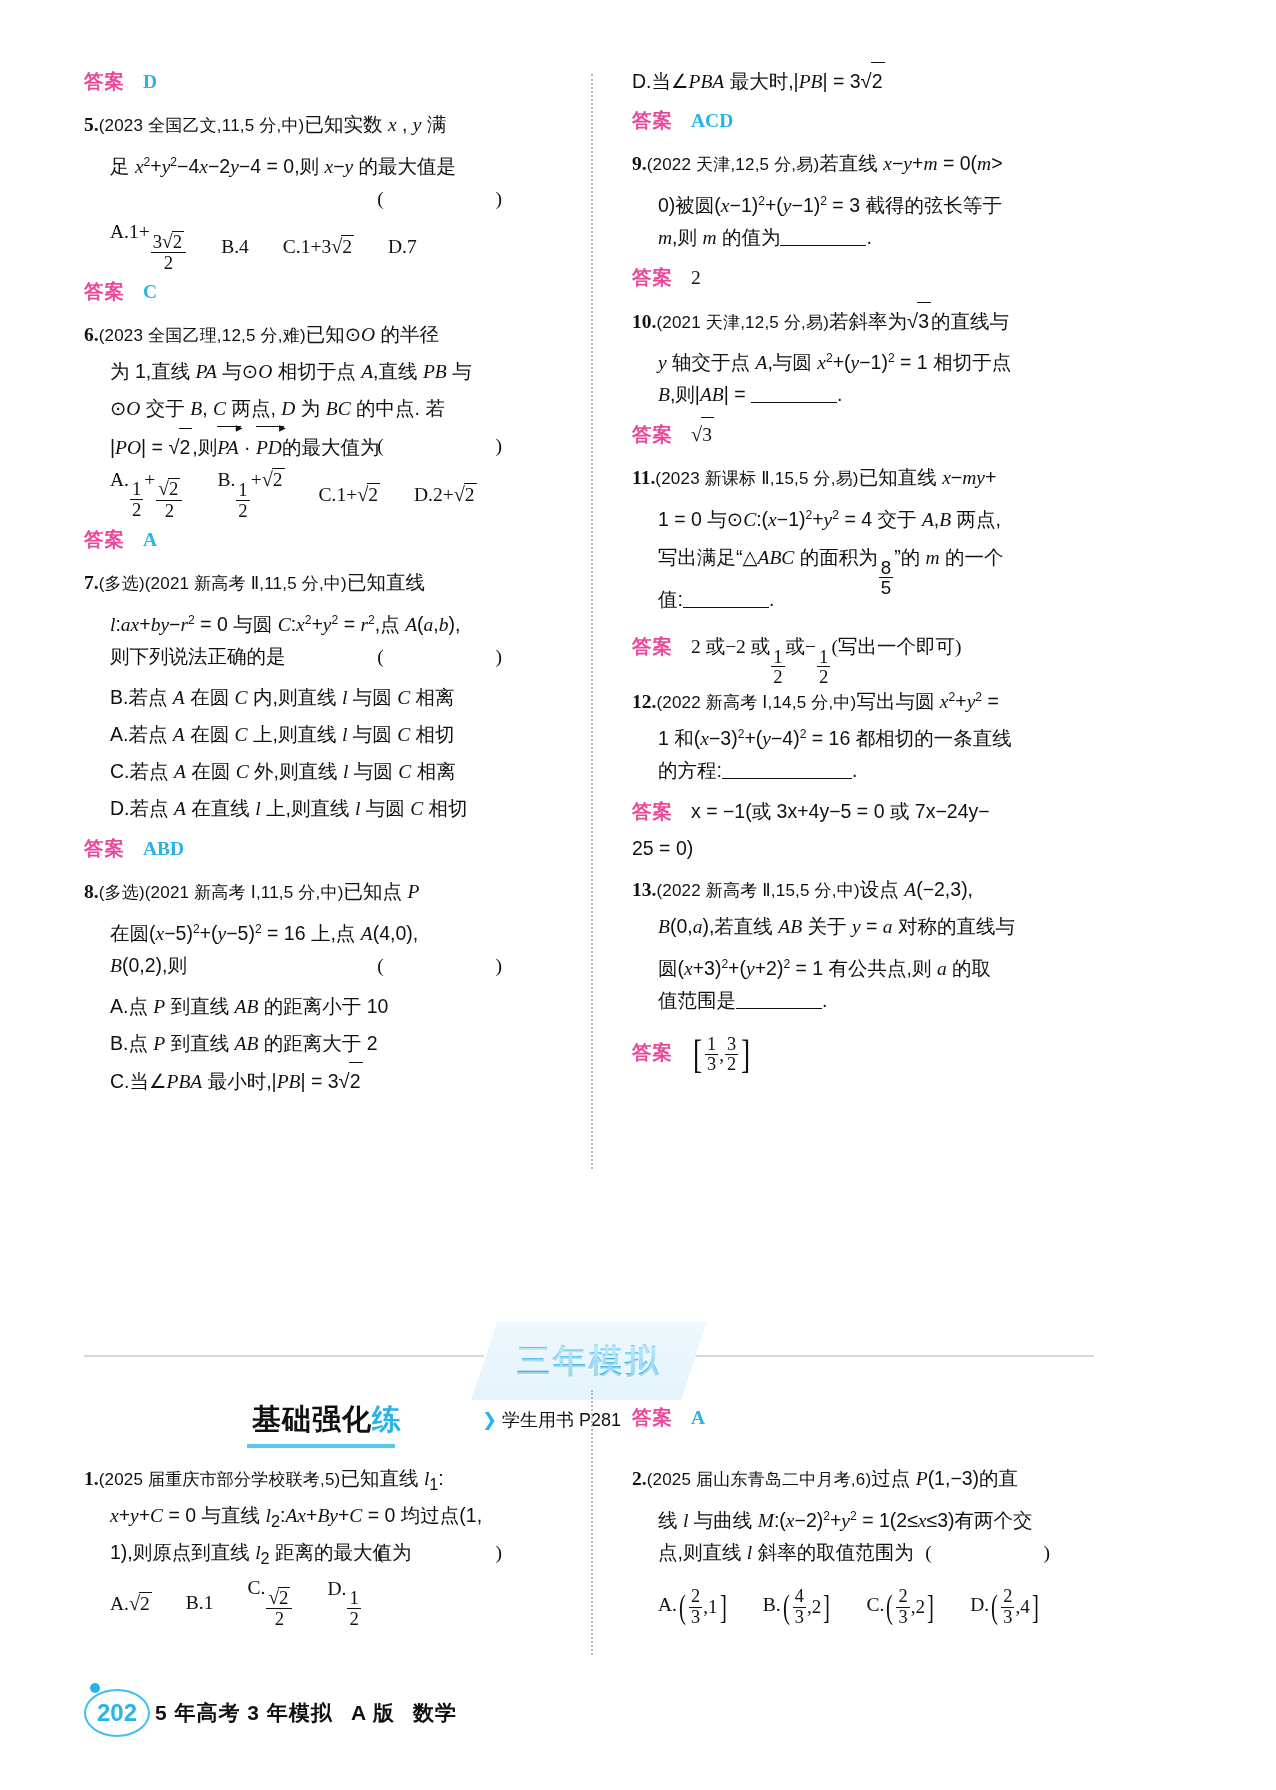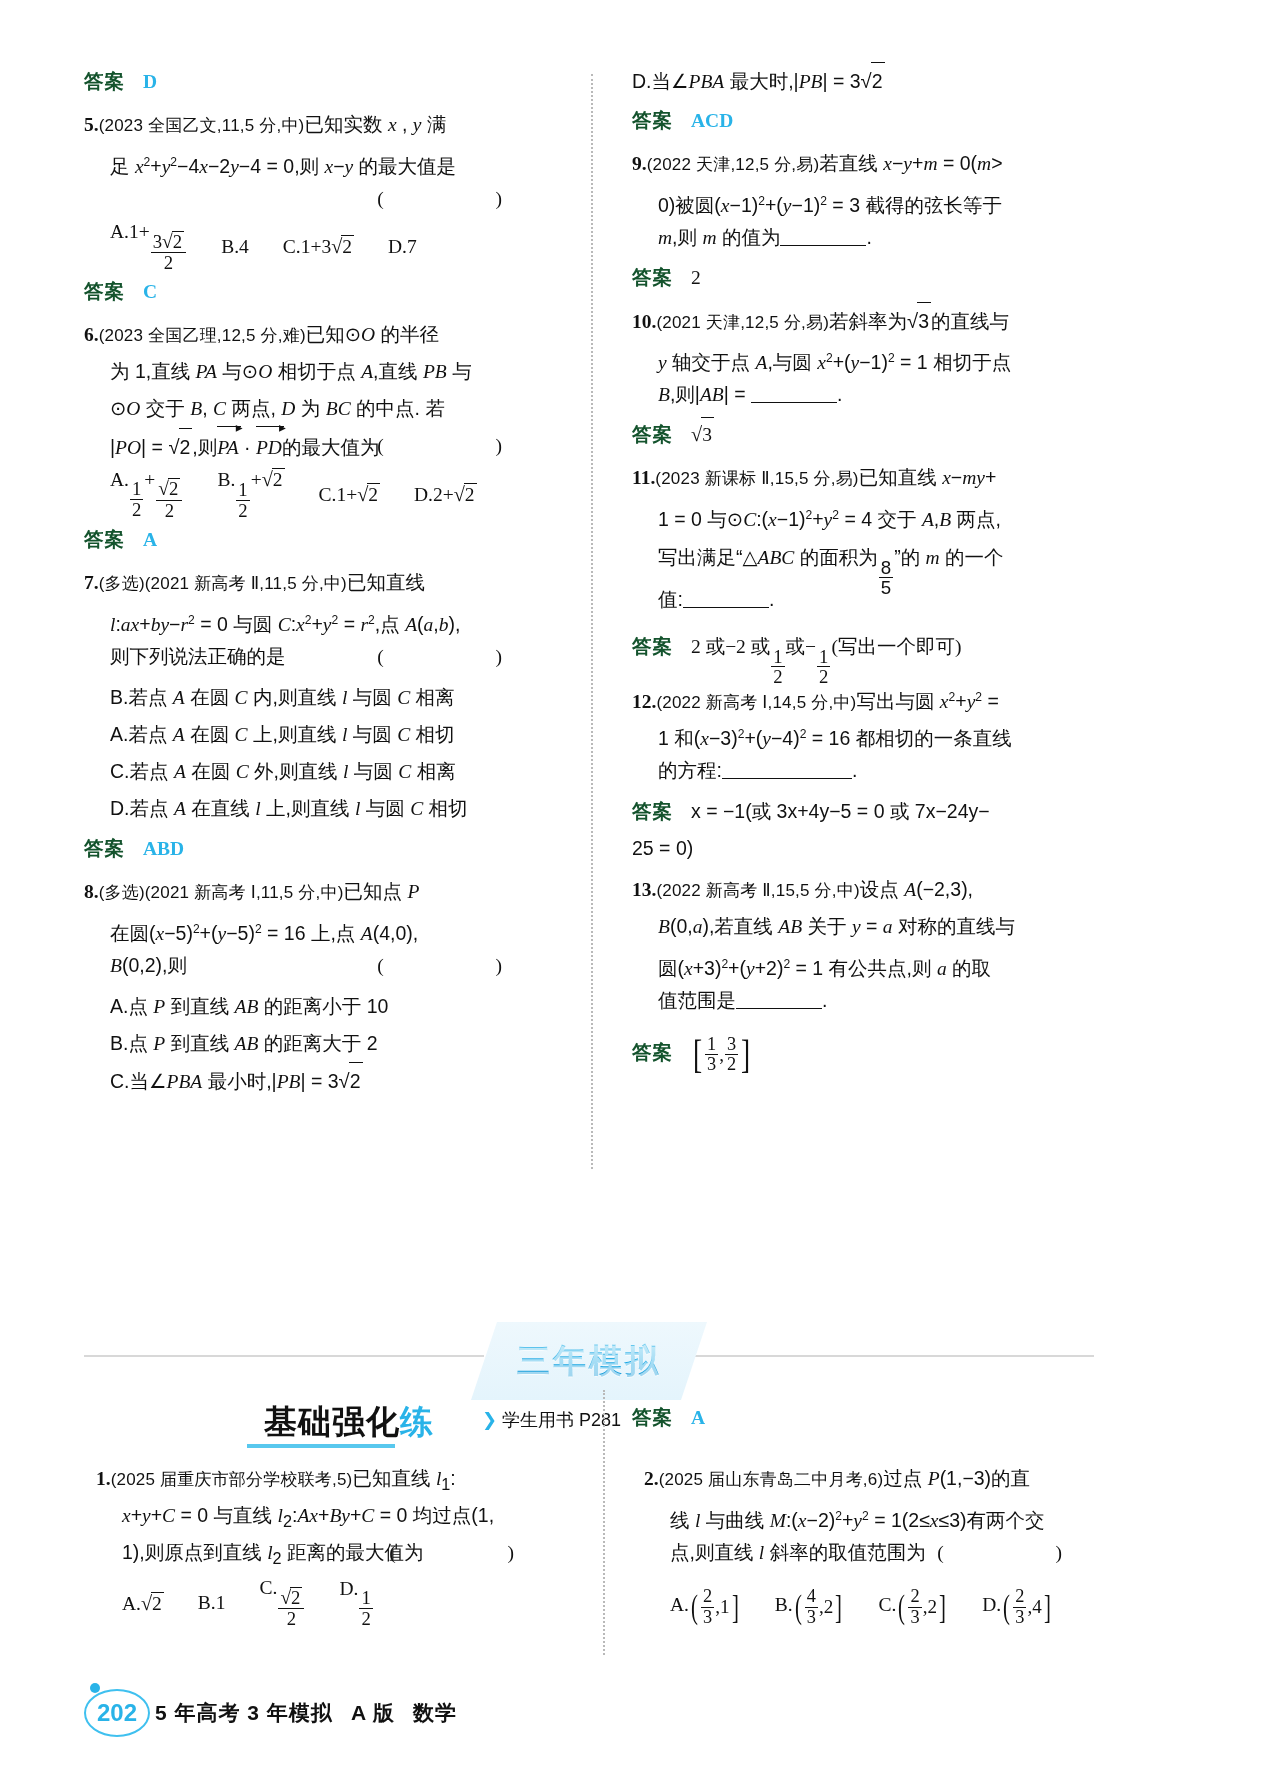--- a/index.html
+++ b/index.html
@@ -84,21 +84,21 @@
   .ans {
     margin: 2px 0 8px 0;
     height: 34px;
     line-height: 34px;
     font-size: 19.5px;
     white-space: nowrap;
   }
   .ans-label {
     font-family: "Liberation Sans", "DejaVu Sans", sans-serif;
     font-weight: bold;
-    color: #14532d;
+    color: #ec4899;
     letter-spacing: 1px;
     margin-right: 18px;
   }
   .ans-val {
     font-weight: bold;
     color: #29b3e8;
     font-family: "Liberation Serif", serif;
   }
   .ans-val.black { color: #111; font-weight: normal; }
 
@@ -232,25 +232,25 @@
   
   .sec-head {
     position: absolute;
     left: 84px;
     top: 1400px;
     width: 1010px;
     height: 52px;
   }
   .sec-title {
     position: absolute;
-    left: 180px;
+    left: 168px;
     top: 0;
     font-family: "Liberation Sans", "DejaVu Sans", sans-serif;
     font-weight: bold;
-    font-size: 33px;
+    font-size: 29px;
     letter-spacing: 1px;
     color: #111;
   }
   .sec-title .accent { color: #29b3e8; }
   .sec-underline {
     position: absolute;
     left: 163px;
     top: 44px;
     width: 148px;
     height: 4px;
@@ -271,21 +271,21 @@
     position: absolute;
     left: 548px;
     top: 4px;
     font-size: 19.5px;
     white-space: nowrap;
   }
 
   
   .cols2 {
     position: absolute;
-    left: 96px;
+    left: 84px;
     top: 1460px;
     width: 1010px;
     height: 210px;
   }
   .cols2 .col { position: absolute; top: 0; width: 462px; }
   .cols2 .col-divider {
     position: absolute;
     left: 507px; top: -70px;
     width: 0; height: 265px;
     border-left: 2px dotted #b9b9b9;

